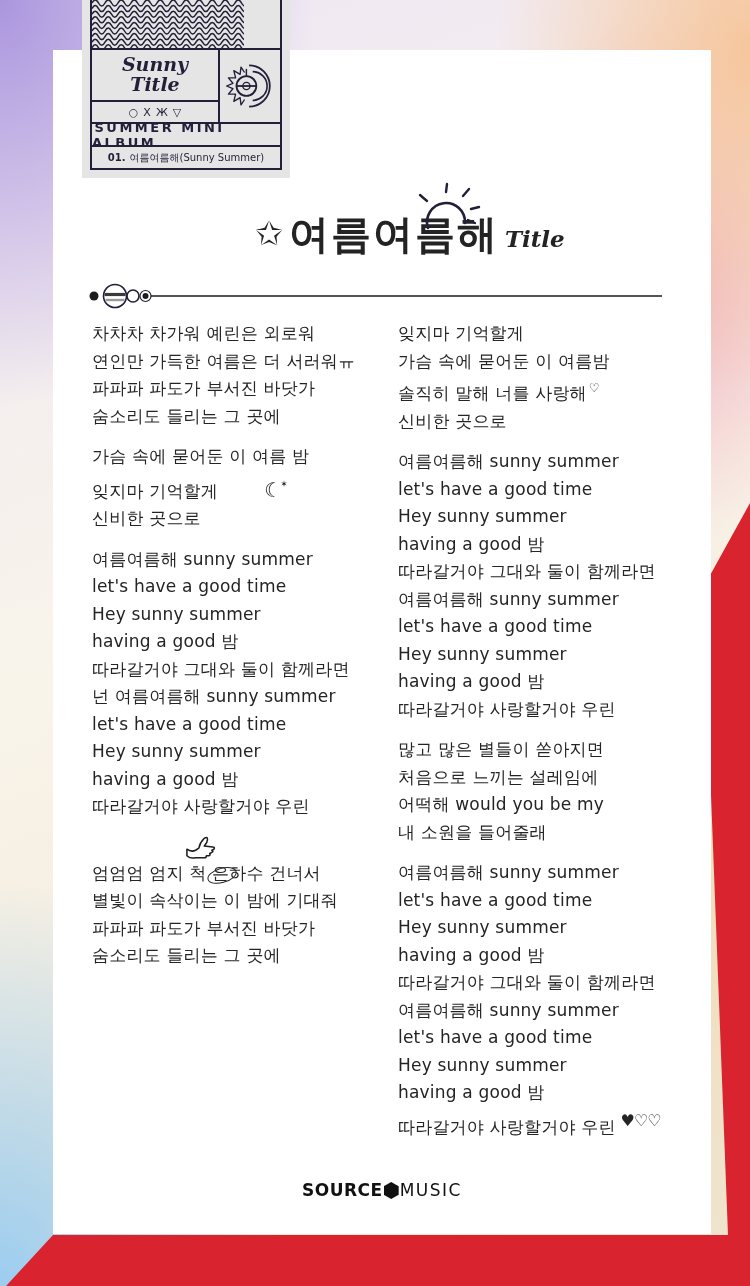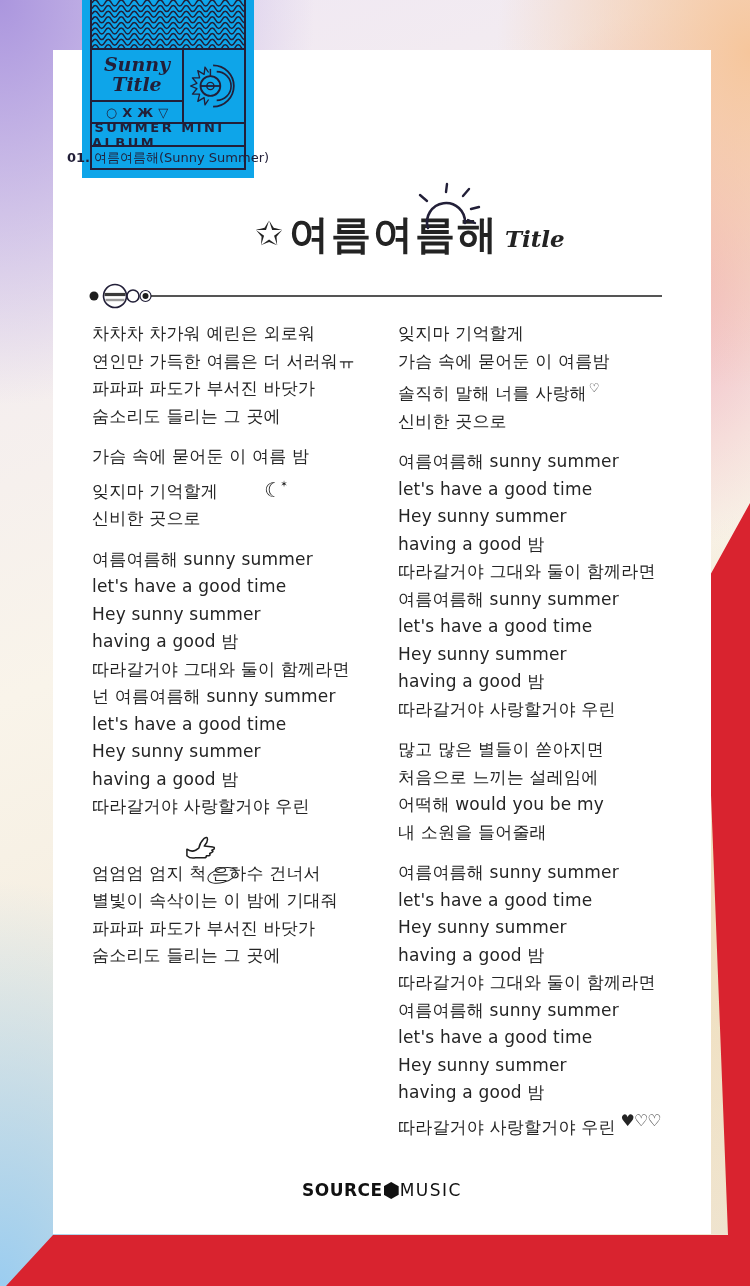--- a/index.html
+++ b/index.html
@@ -15,36 +15,36 @@
       radial-gradient(ellipse 55% 45% at 0% 100%, #9bcdf0 0%, rgba(155,205,240,0) 70%),
       radial-gradient(ellipse 50% 40% at 100% 70%,#efddba 0%, rgba(239,221,186,0) 75%),
       linear-gradient(160deg,#efe7f4 0%,#f9f4ea 45%,#eee3cf 100%);}
   .bg-red{position:absolute;inset:0;z-index:1;background:#d9232f;
     clip-path:polygon(750px 503px,703px 588px,728px 1235px,53px 1235px,6px 1286px,750px 1286px,750px 503px);}
 
   
   .card{position:absolute;left:53px;top:50px;width:658px;height:1184px;background:#ffffff;z-index:2;}
 
   
-  .badge{position:absolute;left:82px;top:0;width:172px;height:178px;background:#0ea5e9;z-index:4;
+  .badge{position:absolute;left:82px;top:0;width:208px;height:178px;background:#e5e5e5;z-index:4;
          --line:#221f38;color:#221f38;padding:0 8px;box-sizing:border-box;}
   .bx{border:2px solid var(--line);box-sizing:border-box;}
   .wave-box{height:50px;border-top:none;overflow:hidden;}
   .wave-box svg{display:block;}
   .name-row{display:flex;margin-top:-2px;height:76px;}
   .name-left{flex:1.35;display:flex;flex-direction:column;}
   .name-cell{flex:1;margin-top:0;display:flex;flex-direction:column;justify-content:center;align-items:center;
              font-family:"DejaVu Serif",serif;font-style:italic;font-weight:bold;font-size:19px;line-height:1.05;}
   .symbols-cell{height:24px;margin-top:-2px;display:flex;align-items:center;justify-content:center;
-                font-size:13px;font-weight:bold;letter-spacing:5px;text-indent:5px;text-align:right;}
+                font-size:11px;font-weight:normal;letter-spacing:5px;text-indent:5px;text-align:right;}
   .logo-cell{width:64px;margin-left:-2px;display:flex;align-items:center;justify-content:center;}
   .album-row{height:25px;margin-top:-2px;display:flex;align-items:center;justify-content:center;
              font-size:13px;font-weight:bold;letter-spacing:2.5px;text-indent:2.5px;}
   .track-row{height:25px;margin-top:-2px;display:flex;align-items:center;justify-content:center;
-             font-size:13px;white-space:nowrap;}
+             font-size:10px;white-space:nowrap;}
   .track-no{font-weight:bold;margin-right:4px;}
 
   
   .title-wrap{position:absolute;left:53px;top:207px;width:658px;text-align:center;z-index:3;
               font-weight:bold;font-size:40px;letter-spacing:2px;white-space:nowrap;padding-left:28px;}
   .title-star{font-size:33px;vertical-align:3px;margin-right:4px;font-weight:normal;}
   .title-tag{font-family:"DejaVu Serif",serif;font-style:italic;font-weight:bold;
              font-size:23px;letter-spacing:0;margin-left:6px;vertical-align:1px;}
   .title-sun{position:absolute;left:412px;top:182px;width:72px;height:52px;z-index:3;}
 

